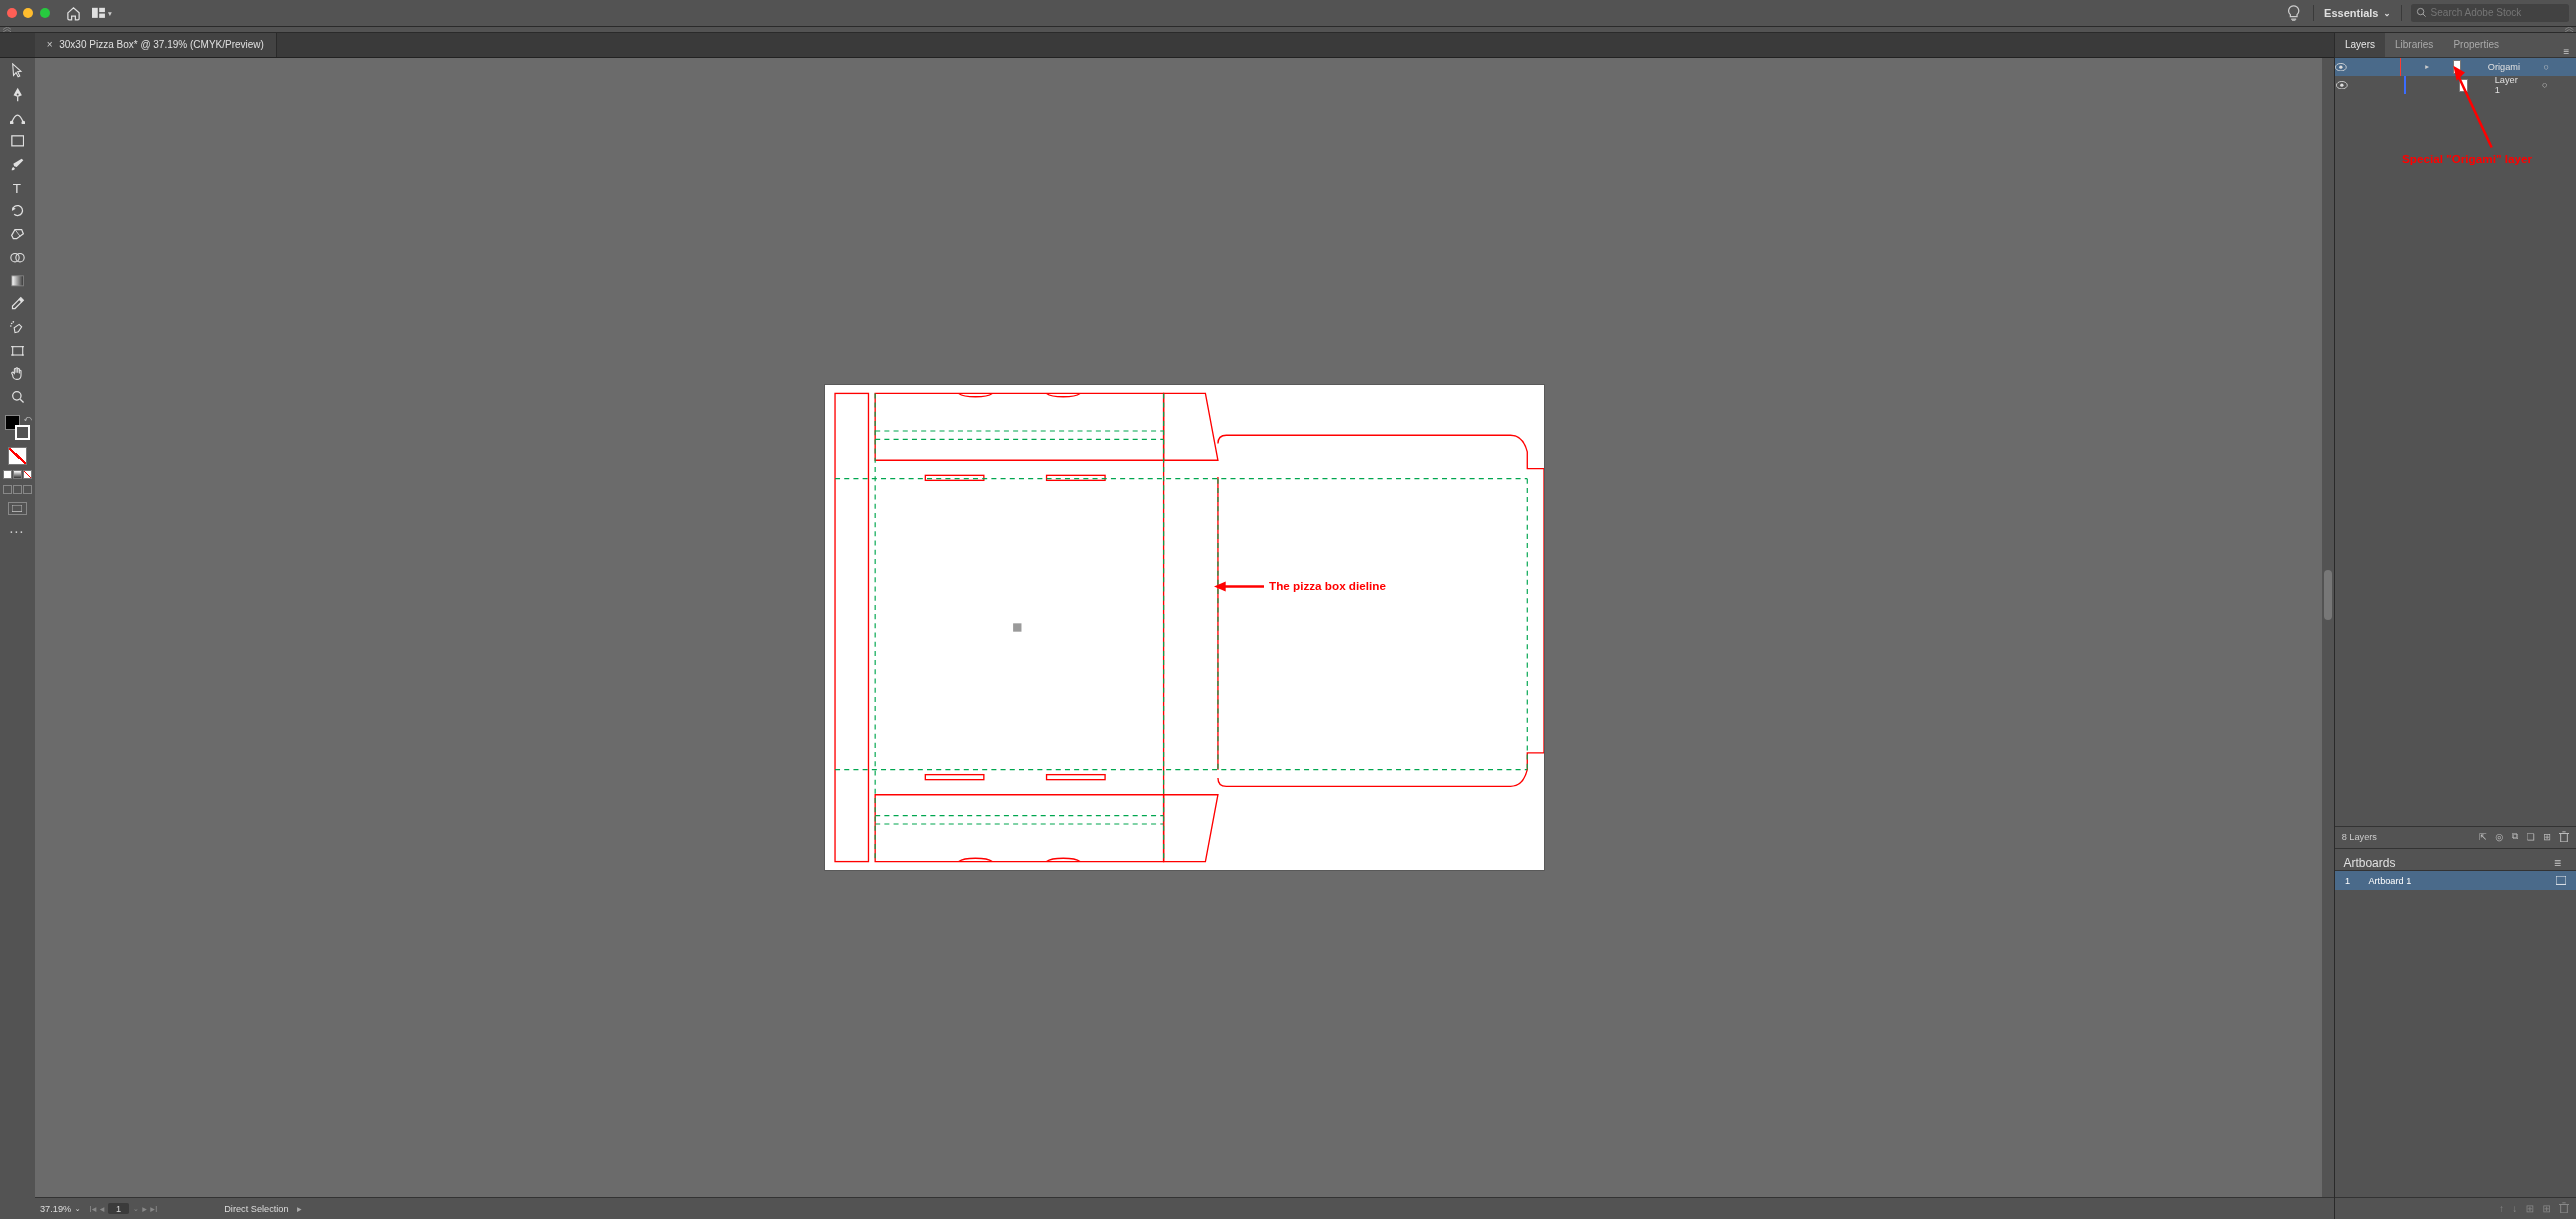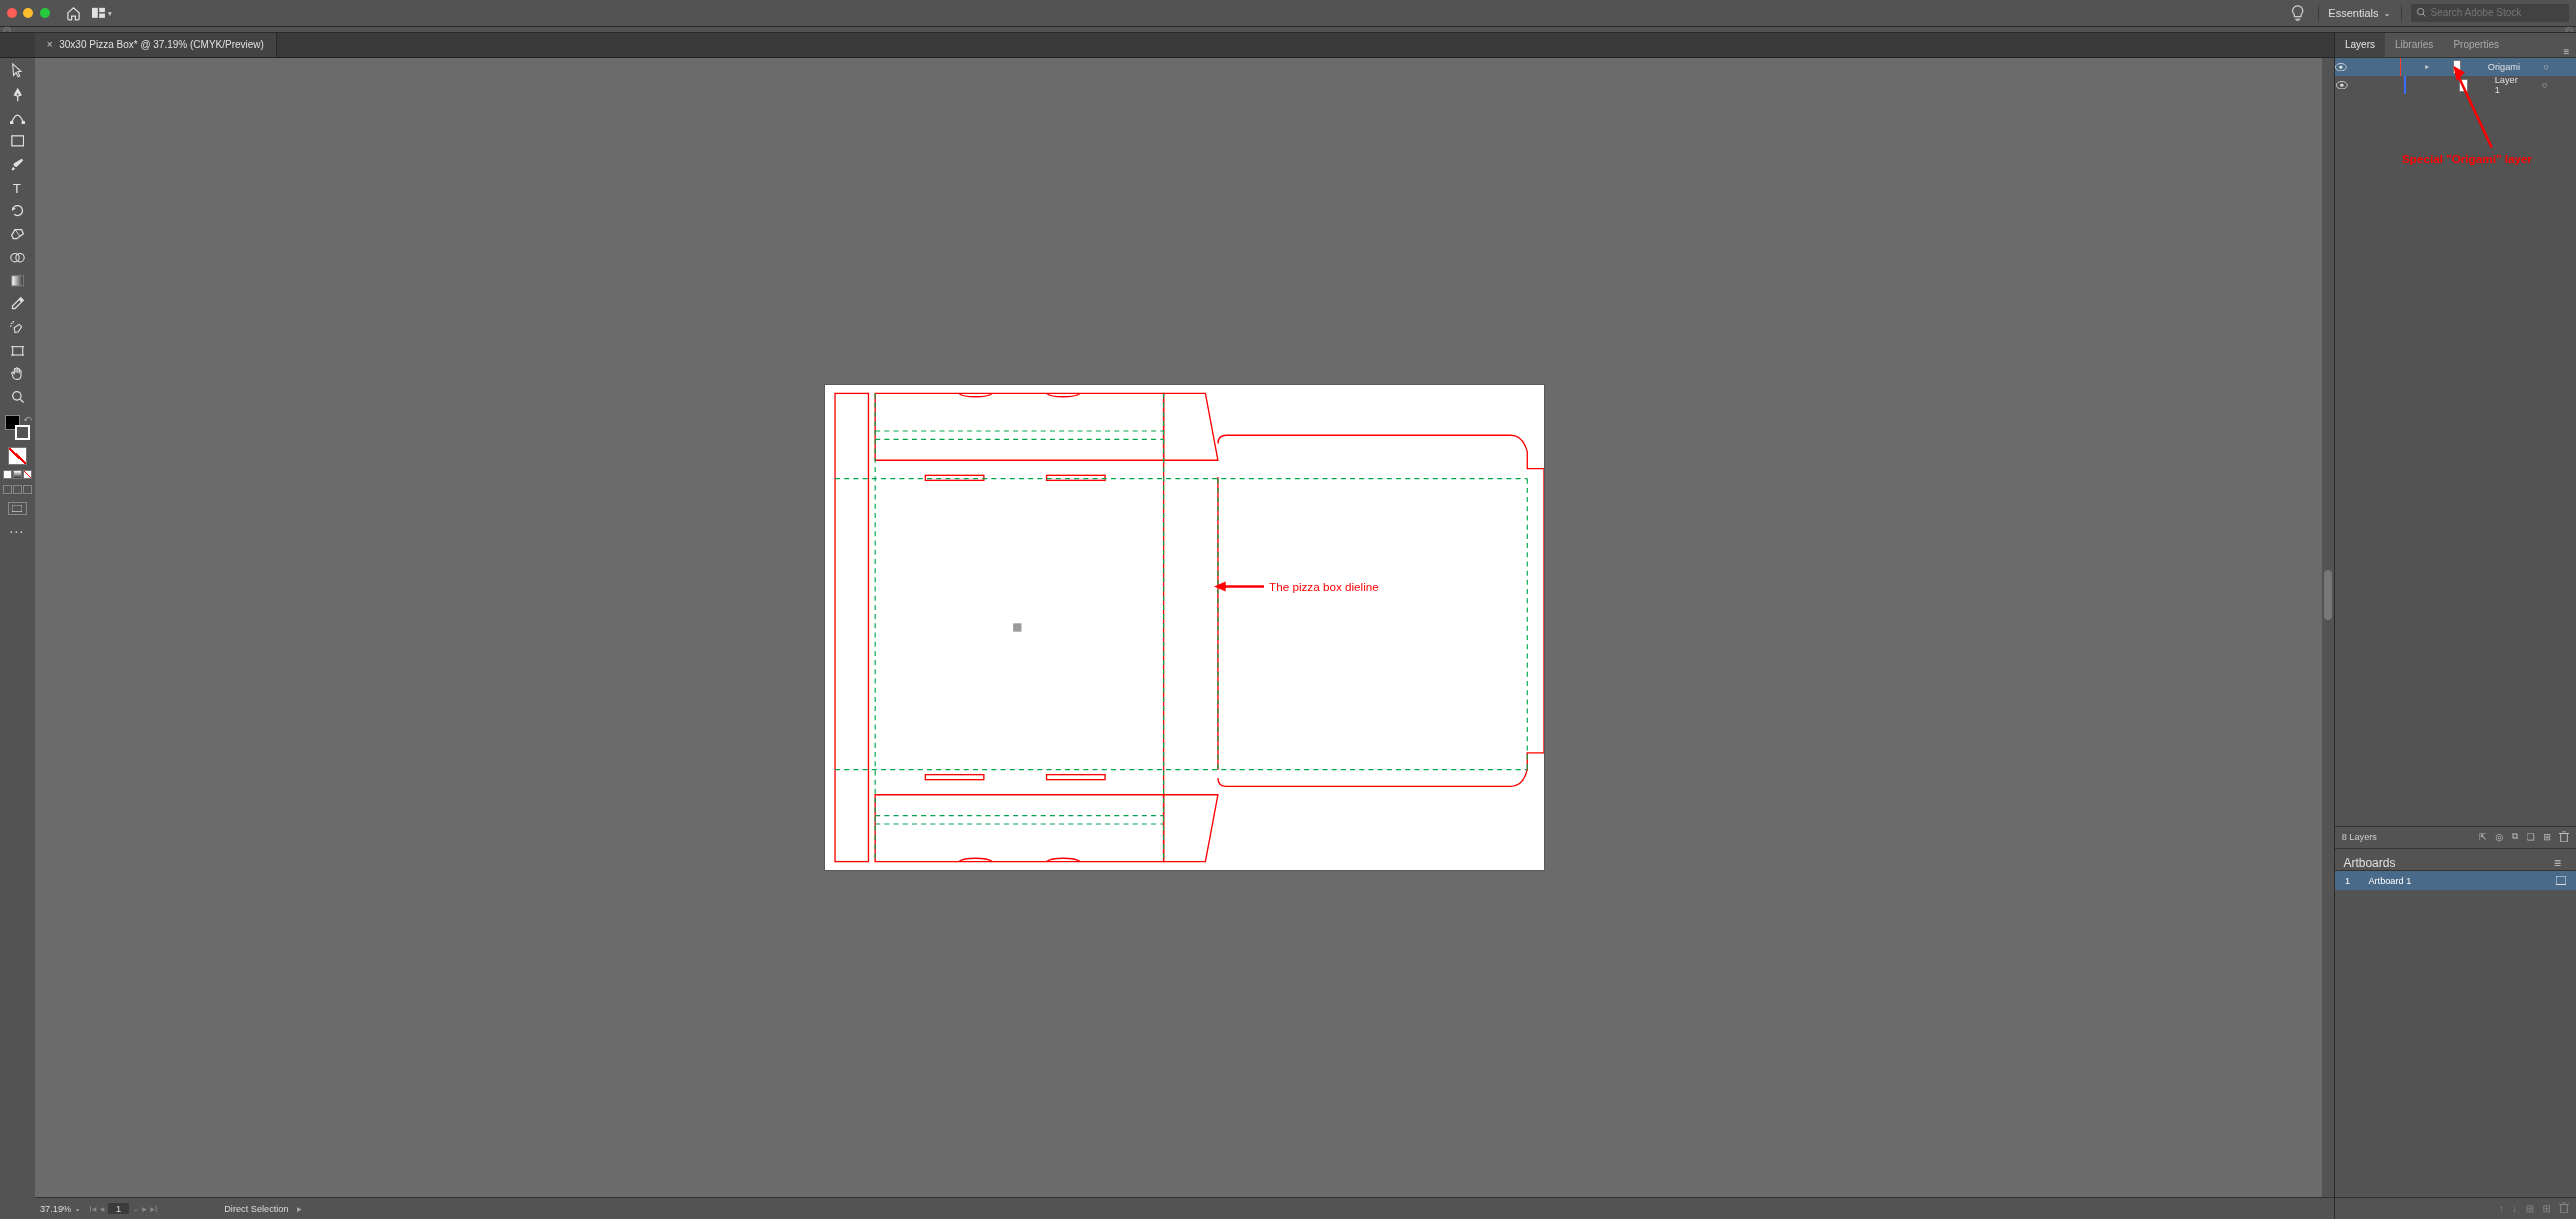--- a/index.html
+++ b/index.html
@@ -11,21 +11,21 @@
   .traffic { display: flex; gap: 6.7px; margin-right: 13.4px; }
   .traffic .dot { width: 10px; height: 10px; border-radius: 50%; }
   .dot.red { background: #ff5f56; }
   .dot.yellow { background: #ffbd2e; }
   .dot.green { background: #27c93f; }
   .menubar .icon-btn { width: 20px; height: 20px; display: flex; align-items: center; justify-content: center; color: #e0e0e0; }
   .menubar .home { margin-right: 8.4px; }
   .menubar .arrange { display:flex; align-items:center; gap:3.3px; }
   .app-title { position: absolute; left: 0; right: 0; text-align: center; color: #d0d0d0; font-size: 11px; pointer-events: none; }
   .menubar-right { margin-left: auto; display: flex; align-items: center; gap: 10px; }
-  .workspace-switch { display: flex; align-items: center; gap: 5px; color: #e0e0e0; font-size: 11px; font-weight: 400; }
+  .workspace-switch { display: flex; align-items: center; gap: 5px; color: #e0e0e0; font-size: 11px; font-weight: 700; }
   .divider-v { width: 0.8px; height: 16.7px; background: #3a3a3a; }
   .search-wrap { display: flex; align-items: center; background: #424242; border-radius: 2.5px; padding: 1.7px 5px; width: 158px; height: 18.4px; }
   .search-wrap input { background: transparent; border: none; outline: none; color: #ccc; font-size: 10px; width: 100%; }
   .search-wrap svg { flex-shrink: 0; margin-right: 3.3px; }
 
   
   .controlbar { height: 6.7px; background: #535353; border-top: 0.8px solid #2a2a2a; border-bottom: 0.8px solid #2a2a2a; display:flex; justify-content:space-between; }
   .controlbar .grip { width: 13.4px; display:flex; align-items:center; justify-content:center; }
 
   
@@ -50,21 +50,21 @@
   .drawmode-row { display:flex; gap:1.7px; margin-top:3.3px;}
   .drawmode-row .dm { width:8.4px; height:8.4px; border:0.8px solid #888; }
   .screenmode { width:18.4px; height:13.4px; border:0.8px solid #888; margin-top:5px; display:flex; align-items:center; justify-content:center;}
   .moretools { margin-top:8.4px; color:#ccc; letter-spacing:1.7px; font-weight:bold; }
 
   
   .canvas-wrap { flex: 1; display: flex; flex-direction: column; background: #6b6b6b; min-width: 0; }
   .canvas-scroll { flex:1; display:flex; align-items:center; justify-content:center; position:relative; overflow:hidden; }
   .artboard { background: #fff; position: relative; box-shadow: 0 0 0 0.8px #555; }
   .artboard svg { display:block; }
-  .annot { position:absolute; color:#ff0000; font-weight:normal; font-size:11.7px; display:flex; align-items:center; gap:5px; pointer-events:none; }
+  .annot { position:absolute; color:#ff0000; font-weight:bold; font-size:11.7px; display:flex; gap:5px; pointer-events:none; }
   .canvas-scrollbar-v { position:absolute; right:0; top:0; bottom:0; width:11.7px; background:#535353; }
   .canvas-scrollbar-v .thumb { position:absolute; left:1.7px; right:1.7px; top:45%; height:50px; background:#777; border-radius:4.2px; }
   
   .statusbar { height: 22px; background: #535353; border-top:0.8px solid #333; display:flex; align-items:center; padding: 0 5px; gap:8.4px; color:#ddd; font-size:9.2px; }
   .statusbar .zoom { display:flex; align-items:center; gap:3.3px; }
   .statusbar .nav { display:flex; align-items:center; gap:3.3px; }
   .statusbar .nav .btn { color:#888; }
   .statusbar .artboard-num { background:#3b3b3b; padding:0.8px 8.4px; border-radius:1.7px; }
 
   

